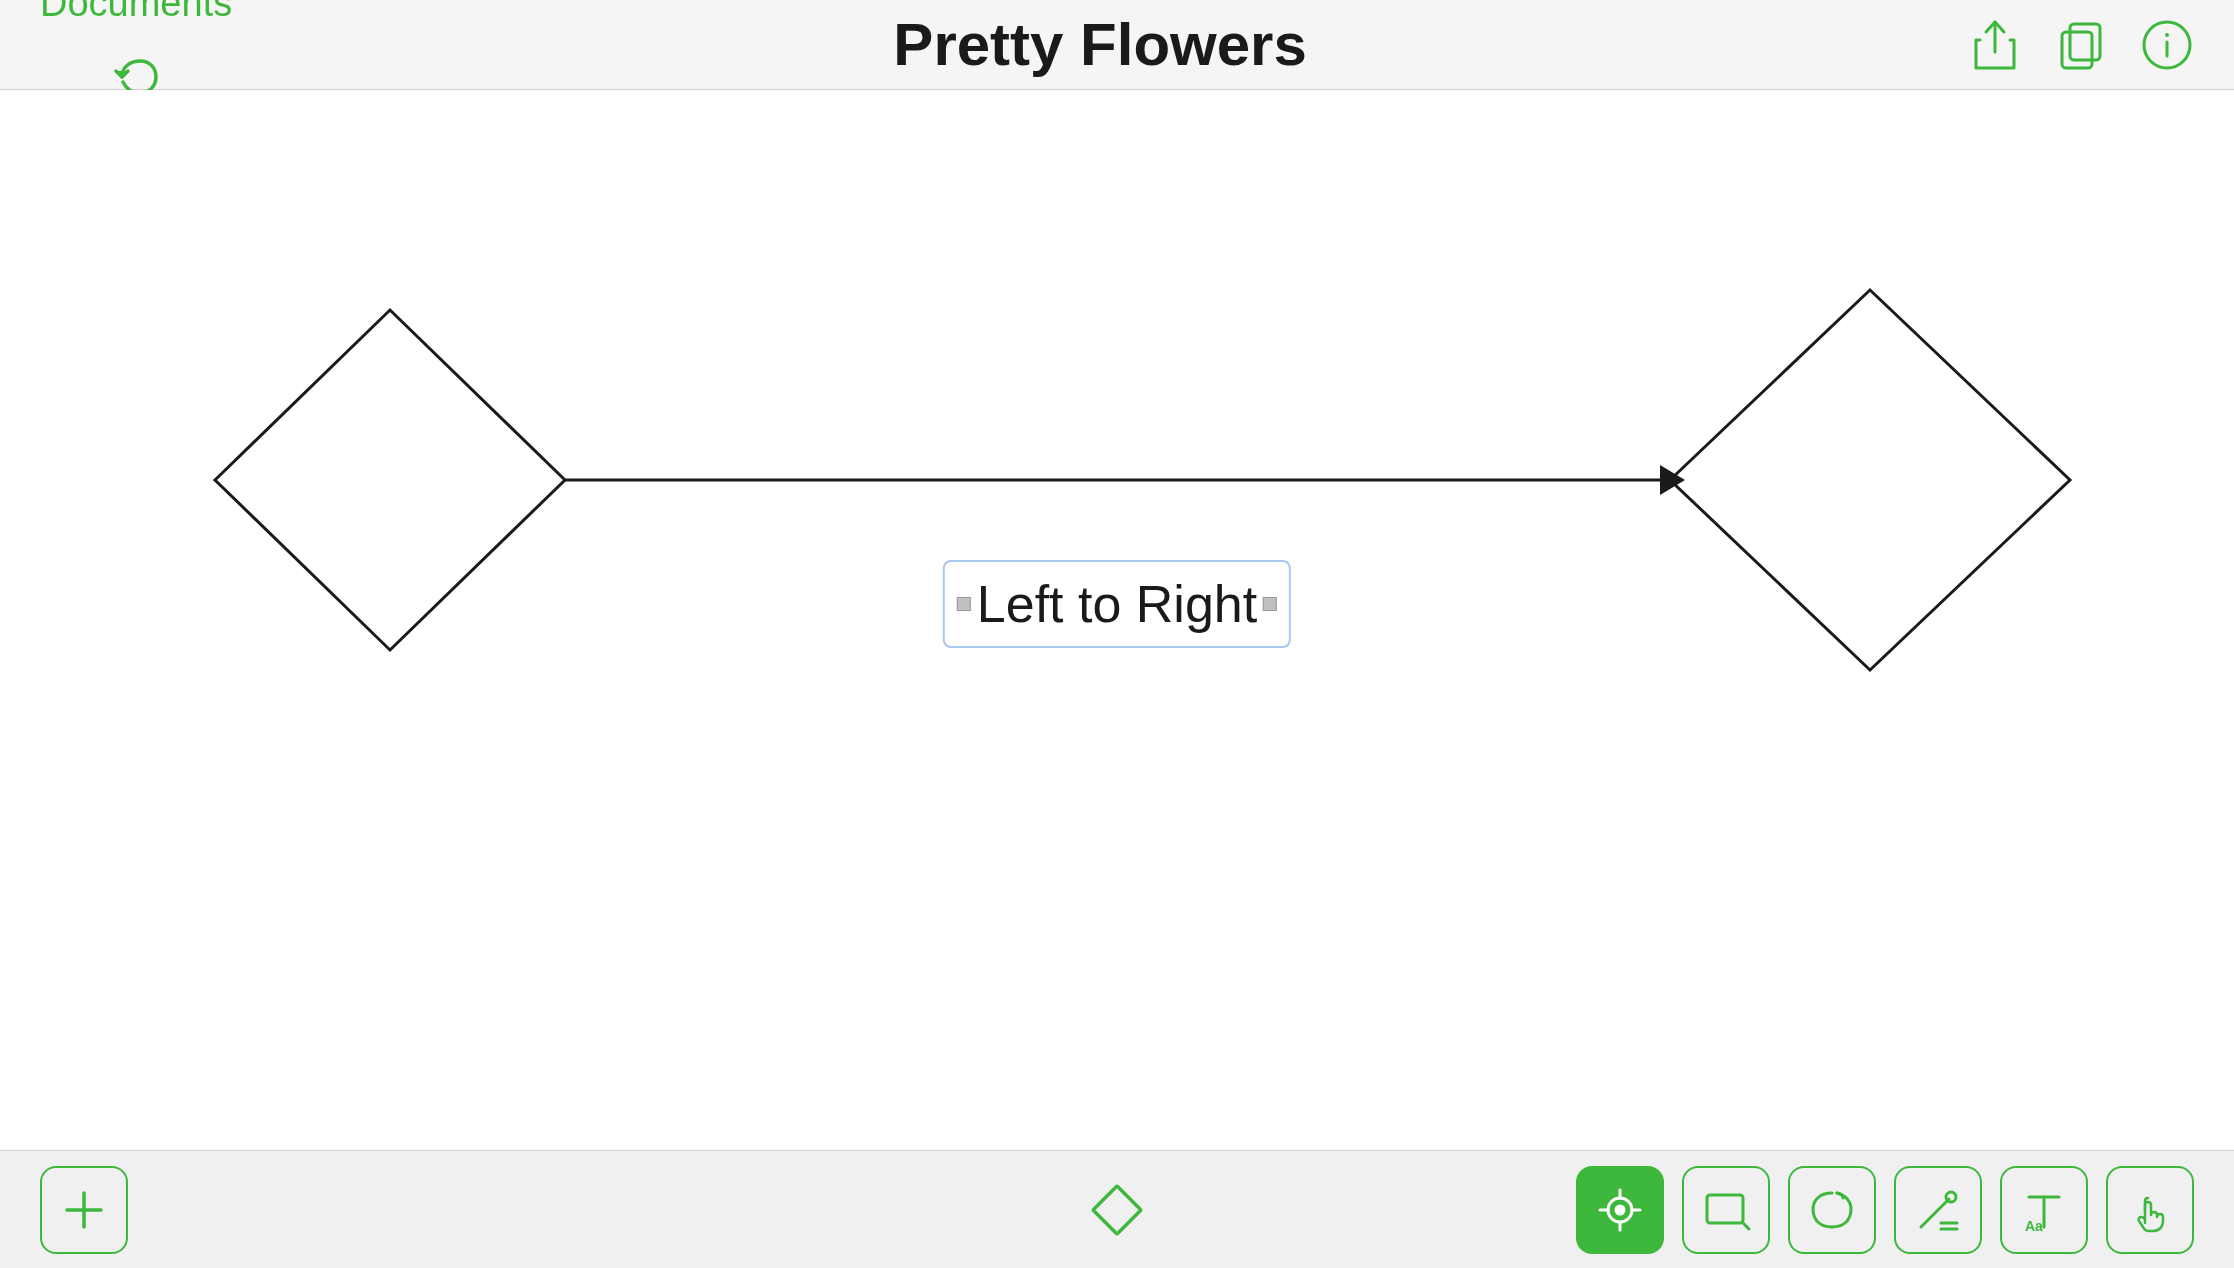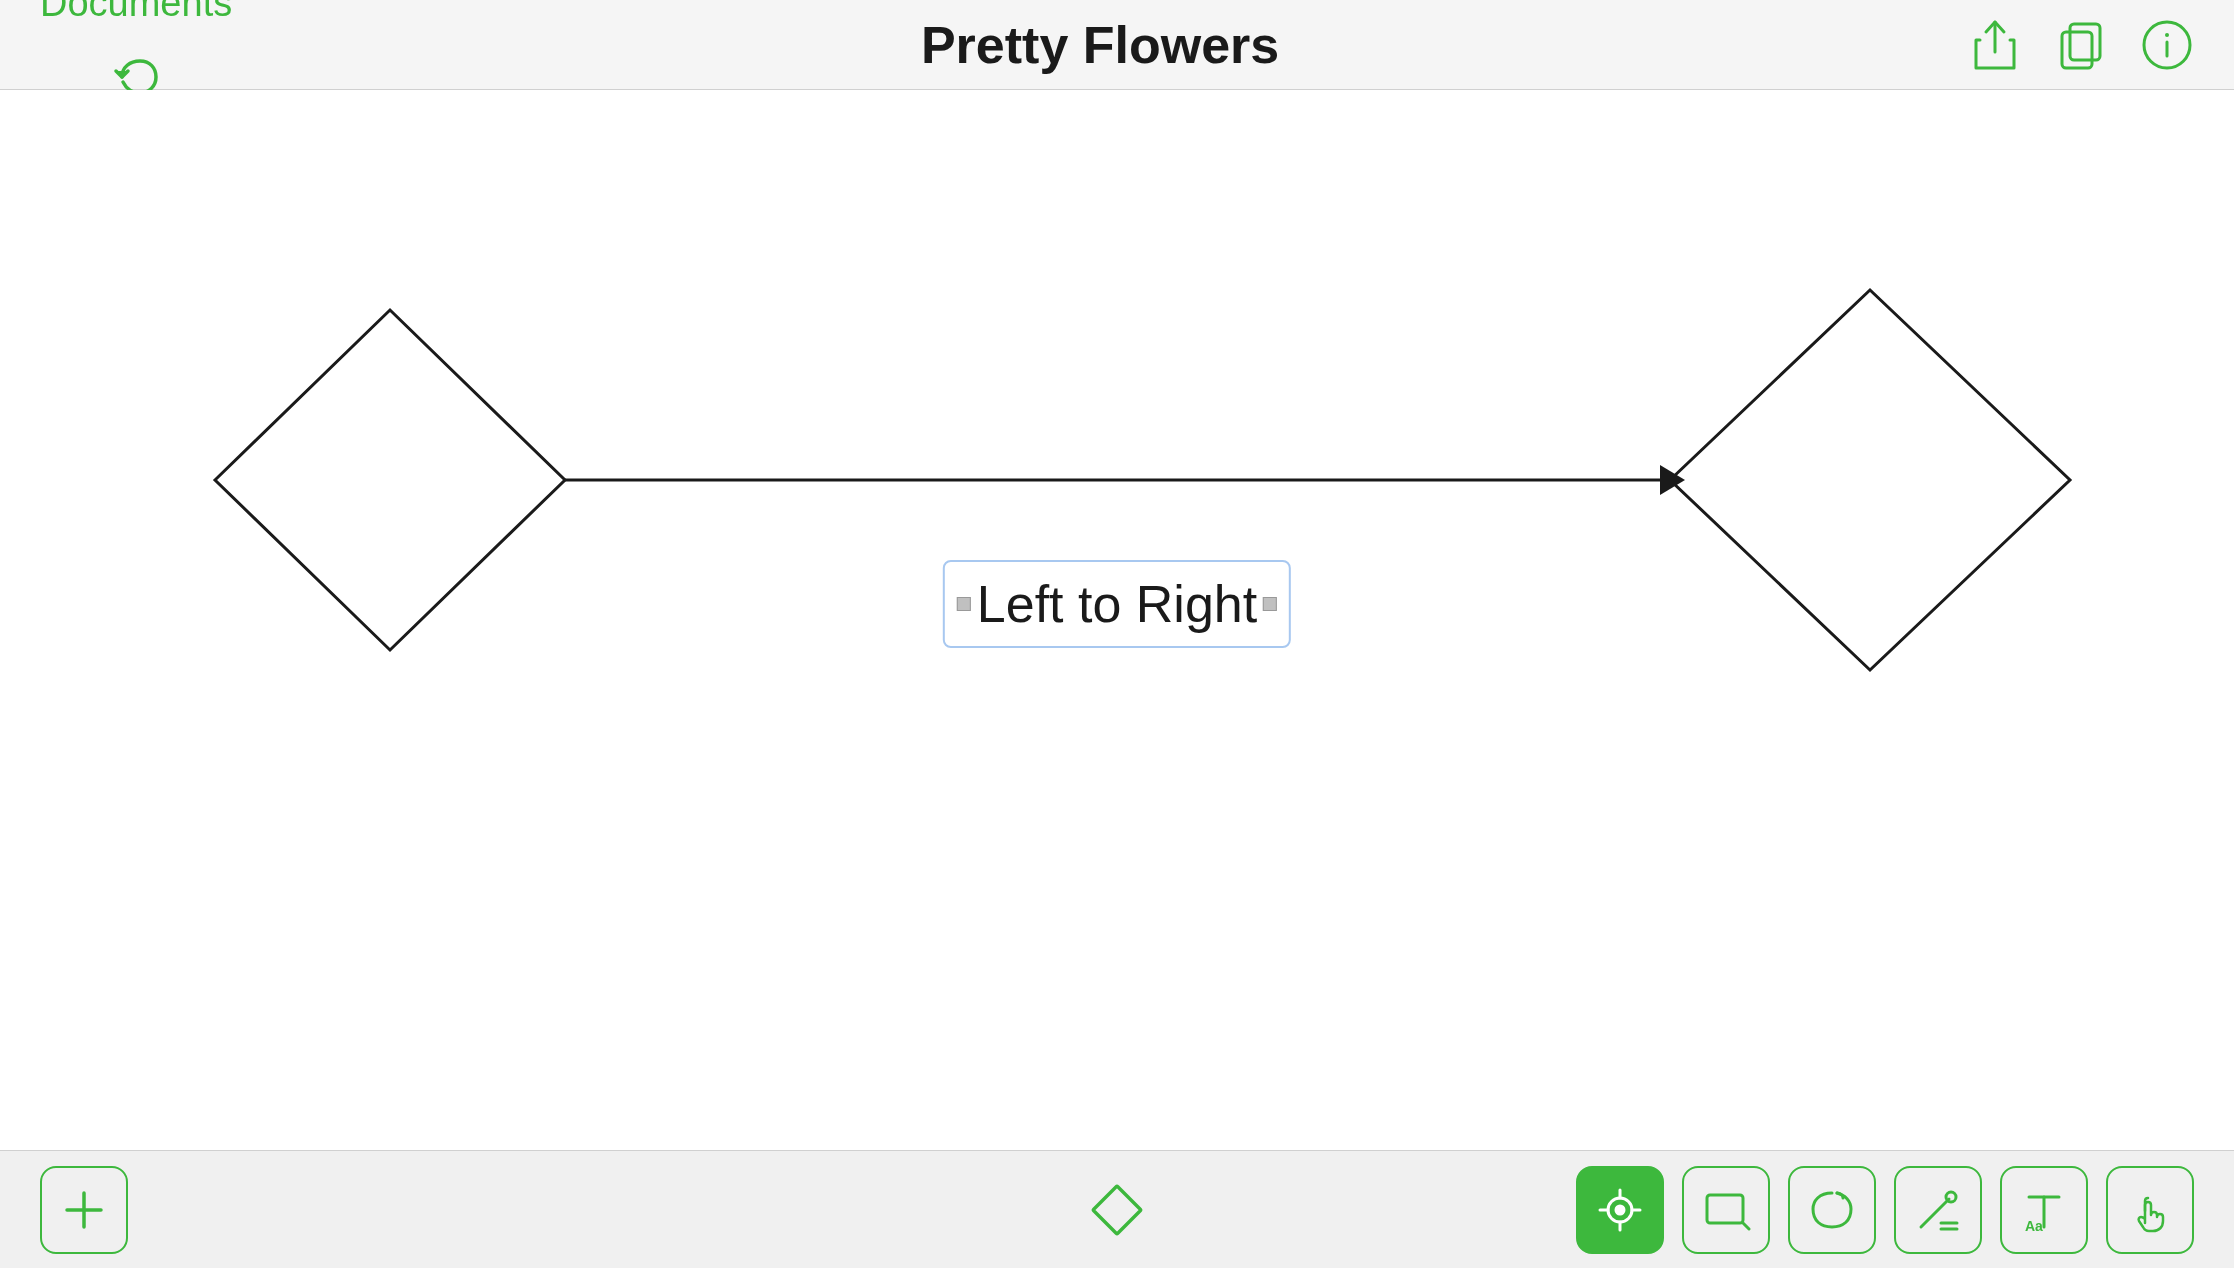--- a/index.html
+++ b/index.html
@@ -39,21 +39,21 @@
     }
     #undo-btn {
       color: #3db83d;
       font-size: 42px;
       cursor: pointer;
       background: none;
       border: none;
       line-height: 1;
     }
     #header-title {
-      font-size: 52px;
+      font-size: 60px;
       font-weight: 700;
       color: #1a1a1a;
       text-align: center;
       flex: 1;
     }
     #header-right {
       display: flex;
       align-items: center;
       gap: 32px;
     }

